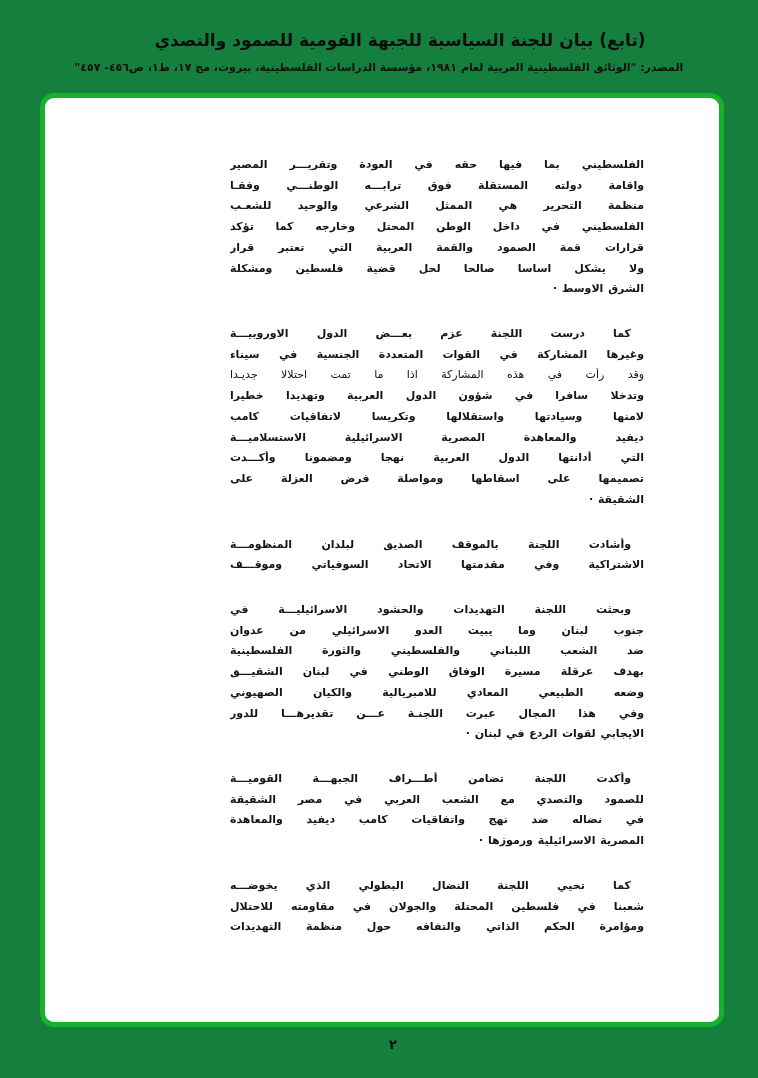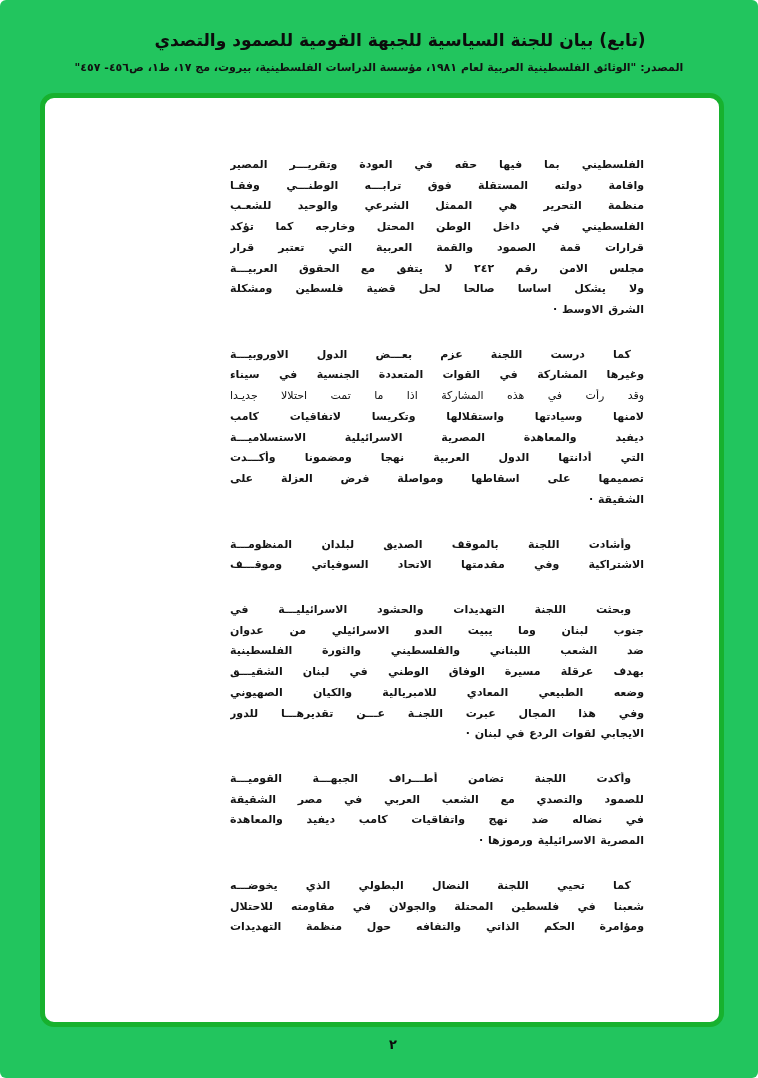--- a/index.html
+++ b/index.html
@@ -4,24 +4,23 @@
 <style>
   html, body {
     margin: 0;
     padding: 0;
     background: #ffffff;
   }
   .page {
     position: relative;
     width: 758px;
     height: 1078px;
-    background: #22c55e;
+    background: #15803d;
     font-family: "DejaVu Sans", sans-serif;
     overflow: hidden;
-    border-radius: 6px;
   }
   .doc-title {
     position: absolute;
     top: 30px;
     left: 0;
     width: 758px;
     padding-left: 42px;
     box-sizing: border-box;
     text-align: center;
     direction: rtl;
@@ -100,26 +99,26 @@
   <div class="doc-source">المصدر: "الوثائق الفلسطينية العربية لعام ١٩٨١، مؤسسة الدراسات الفلسطينية، بيروت، مج ١٧، ط١، ص٤٥٦- ٤٥٧"</div>
 
   <div class="scan-frame" style="border-color: rgb(23, 177, 46);"></div>
 
   <div class="text-column" id="text-column" style="color: rgb(20, 20, 20);">
       <div class="line">الفلسطيني بما فيها حقه في العودة وتقريـــر المصير</div>
       <div class="line">واقامة دولته المستقلة فوق ترابـــه الوطنـــي وفقـا</div>
       <div class="line">منظمة التحرير هي الممثل الشرعي والوحيد للشعـب</div>
       <div class="line">الفلسطيني في داخل الوطن المحتل وخارجه كما تؤكد</div>
       <div class="line">قرارات قمة الصمود والقمة العربية التي تعتبر قرار</div>
-      <div class="line">مجلس الامن رقم ٢٤٢ لا يتفق مع الحقوق العربيـــة</div>
       <div class="line">ولا يشكل اساسا صالحا لحل قضية فلسطين ومشكلة</div>
       <div class="line end">الشرق الاوسط ·</div>
       <div class="line indent">كما درست اللجنة عزم بعـــض الدول الاوروبيـــة</div>
       <div class="line">وغيرها المشاركة في القوات المتعددة الجنسية في سيناء</div>
       <div class="line light">وقد رأت في هذه المشاركة اذا ما تمت احتلالا جديـدا</div>
+      <div class="line">وتدخلا سافرا في شؤون الدول العربية وتهديدا خطيرا</div>
       <div class="line">لامنها وسيادتها واستقلالها وتكريسا لاتفاقيات كامب</div>
       <div class="line">ديفيد والمعاهدة المصرية الاسرائيلية الاستسلاميـــة</div>
       <div class="line">التي أدانتها الدول العربية نهجا ومضمونا وأكـــدت</div>
       <div class="line">تصميمها على اسقاطها ومواصلة فرض العزلة على</div>
       <div class="line end">الشقيقة ·</div>
       <div class="line indent">وأشادت اللجنة بالموقف الصديق لبلدان المنظومـــة</div>
       <div class="line">الاشتراكية وفي مقدمتها الاتحاد السوفياتي وموقـــف</div>
       <div class="line indent">وبحثت اللجنة التهديدات والحشود الاسرائيليـــة في</div>
       <div class="line">جنوب لبنان وما يبيت العدو الاسرائيلي من عدوان</div>
       <div class="line">ضد الشعب اللبناني والفلسطيني والثورة الفلسطينية</div>

